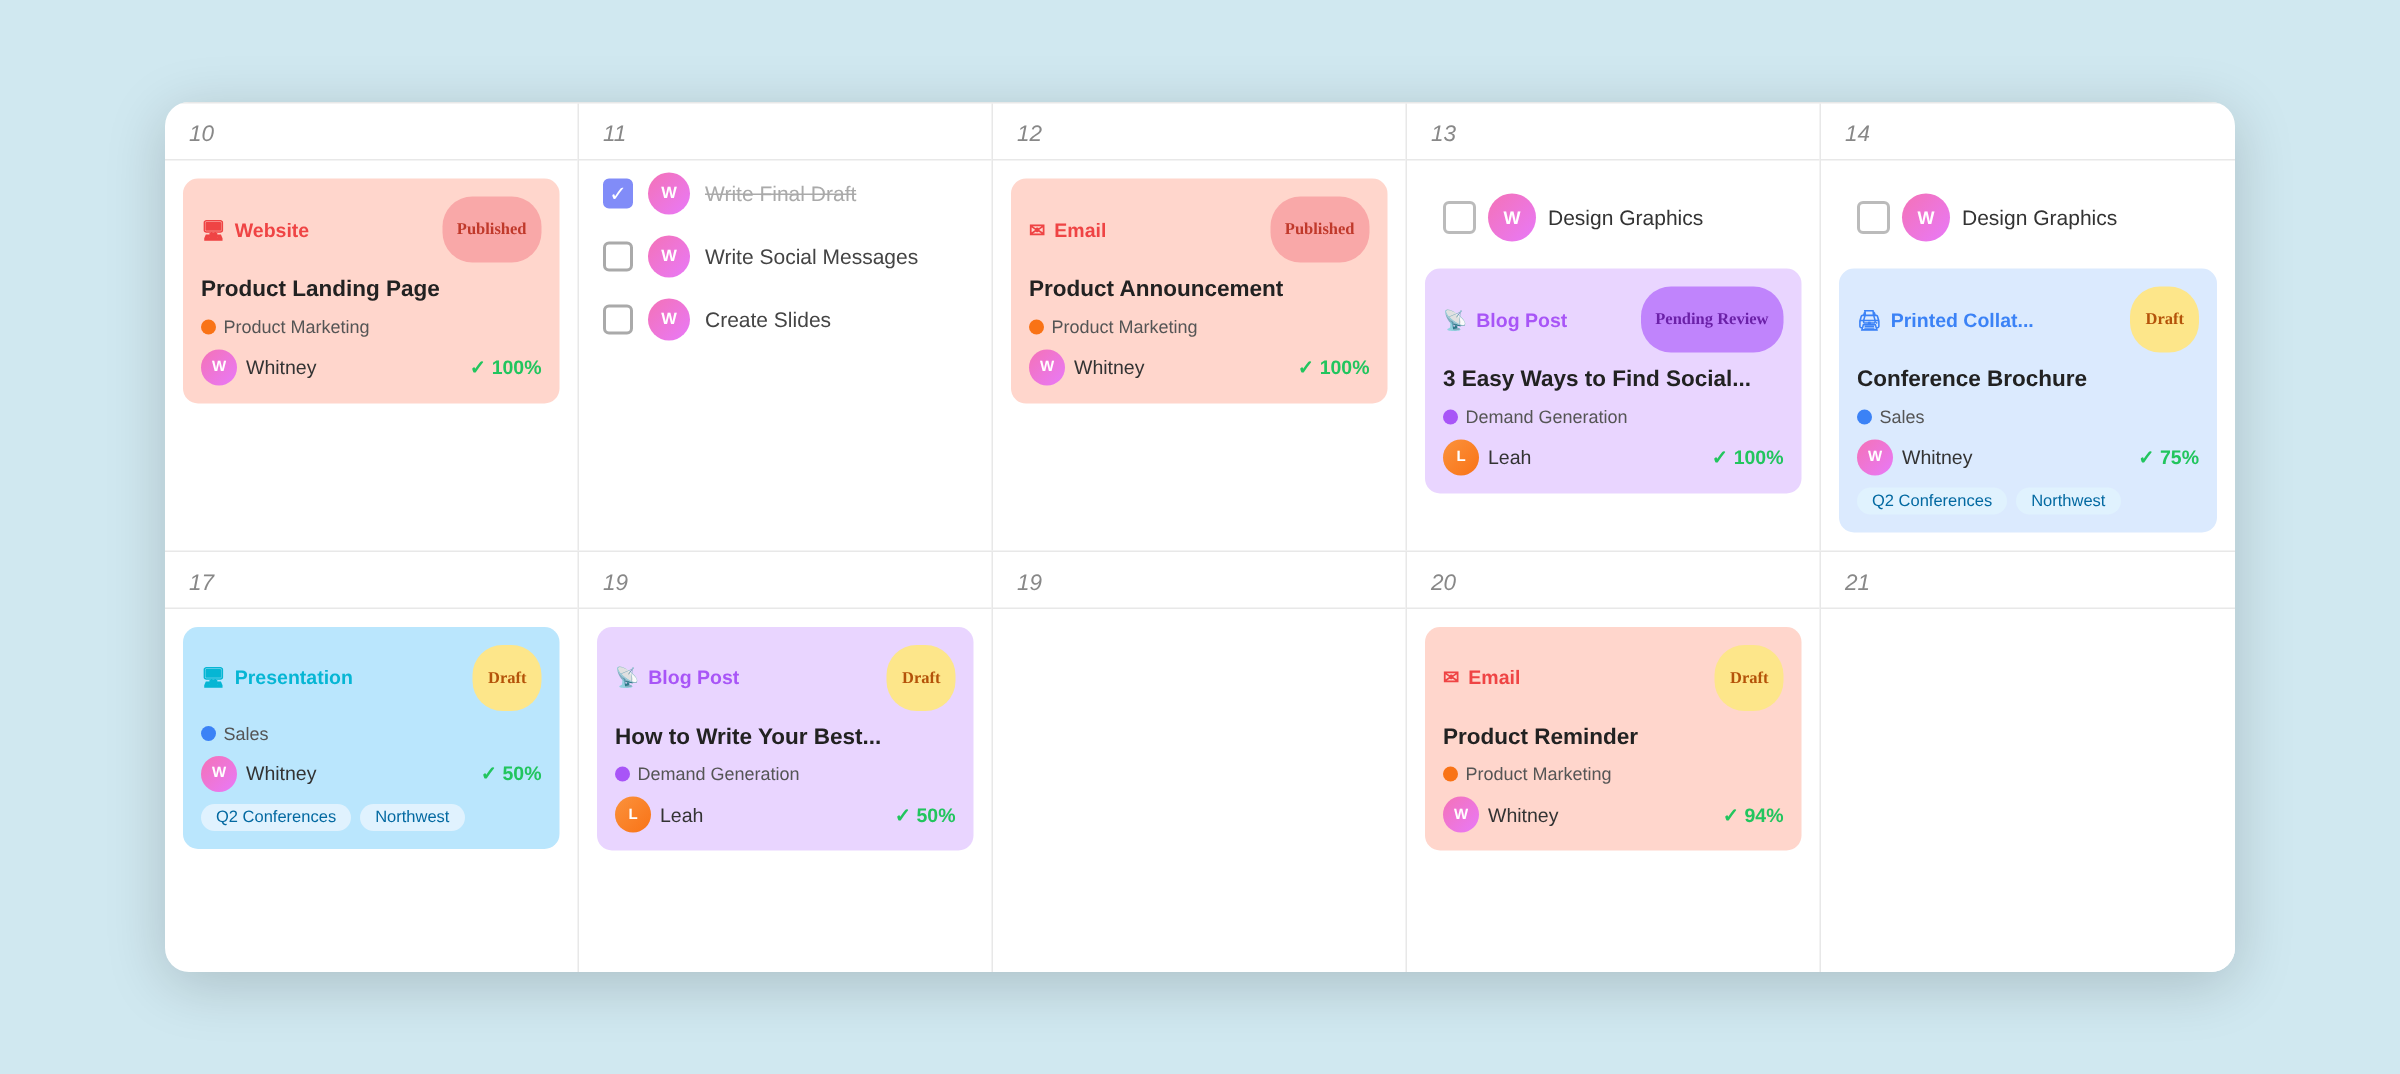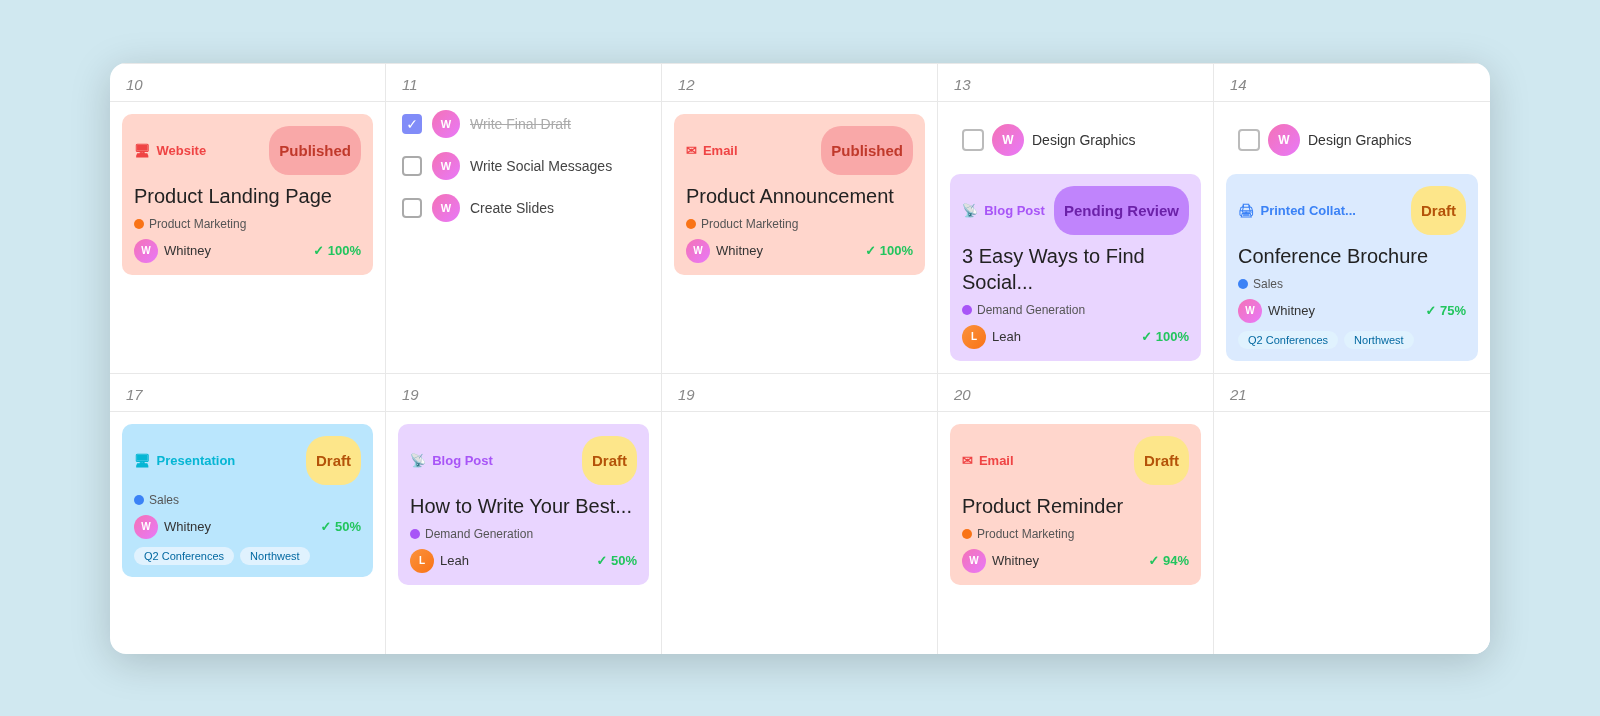--- a/index.html
+++ b/index.html
@@ -57,31 +57,32 @@
       margin-bottom: 8px;
     }
     .card-type {
       display: flex;
       align-items: center;
       gap: 6px;
       font-weight: 700;
       font-size: 13px;
     }
     .card-badge {
-      font-size: 15px;
+      font-size: 11px;
       font-weight: 600;
       border-radius: 20px;
       padding: 16px 10px;
+      font-family: Liberation Serif, serif;
     }
     .badge-published { background: #f9a8a8; color: #c0392b; }
     .badge-draft { background: #fde68a; color: #b45309; }
     .badge-pending { background: #c084fc; color: #6b21a8; }
     .card-title {
-      font-size: 20px;
-      font-weight: 400;
+      font-size: 15px;
+      font-weight: 700;
       color: #222;
       margin-bottom: 8px;
       line-height: 1.3;
     }
     .card-tag {
       display: flex;
       align-items: center;
       gap: 5px;
       font-size: 12px;
       color: #555;

